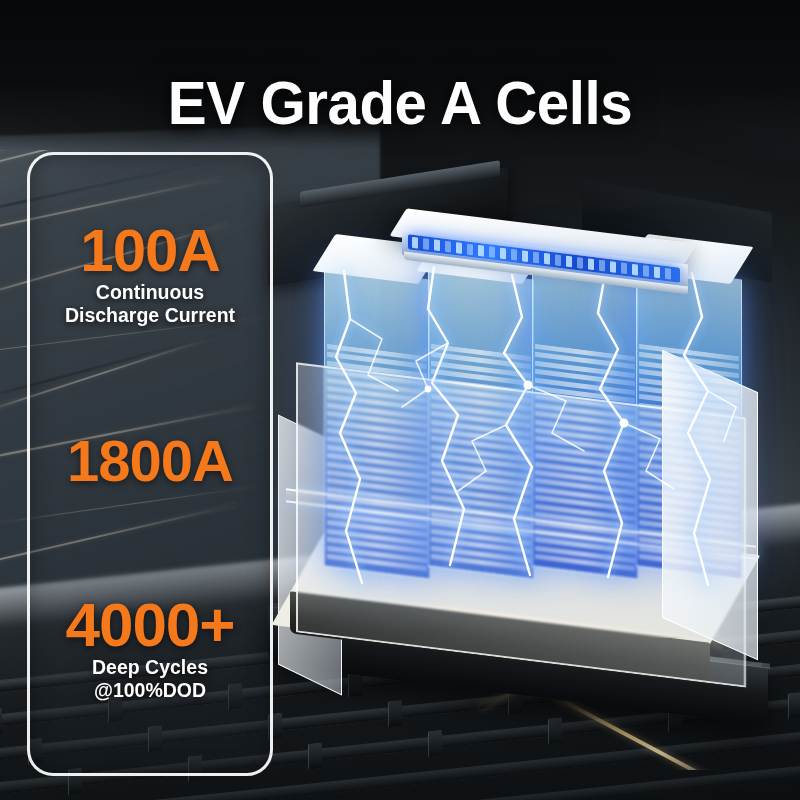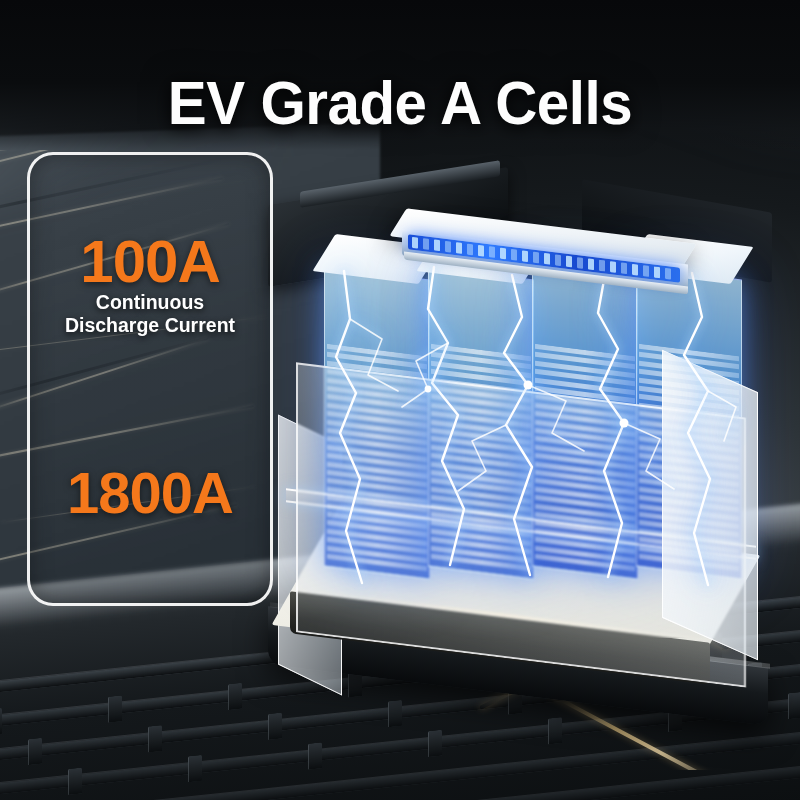--- a/index.html
+++ b/index.html
@@ -111,21 +111,21 @@
     font-weight:700;
     letter-spacing:-0.5px;
     line-height:1.05;
     transform:scaleX(0.94);
     text-shadow:0 3px 14px rgba(0,0,0,.85),0 0 30px rgba(0,0,0,.6);
     white-space:nowrap;
   }
 
   
   .card{
-    position:absolute;left:27px;top:152px;width:246px;height:454px;
+    position:absolute;left:27px;top:152px;width:246px;height:624px;
     border:3px solid rgba(255,255,255,.93);
     border-radius:26px;
     background:linear-gradient(165deg,rgba(62,70,78,0.30) 0%,rgba(44,52,59,0.20) 45%,rgba(30,37,43,0.30) 100%);
     display:flex;flex-direction:column;
     justify-content:space-around;
     align-items:center;
     padding:14px 6px 18px;
     box-shadow:0 0 22px rgba(0,0,0,.35) inset;
   }
   .stat{width:100%;text-align:center;}
@@ -610,16 +610,21 @@
     <div class="stat">
       <div class="stat-value">100A</div>
       <div class="stat-label">Continuous
 Discharge Current</div>
     </div>
 
     <div class="stat">
       <div class="stat-value sz-1800">1800A</div>
     </div>
 
+    <div class="stat">
+      <div class="stat-value sz-4000">4000+</div>
+      <div class="stat-label">Deep Cycles
+@100%DOD</div>
+    </div>
 
 
   </div>
 </div>
 
 </body></html>

